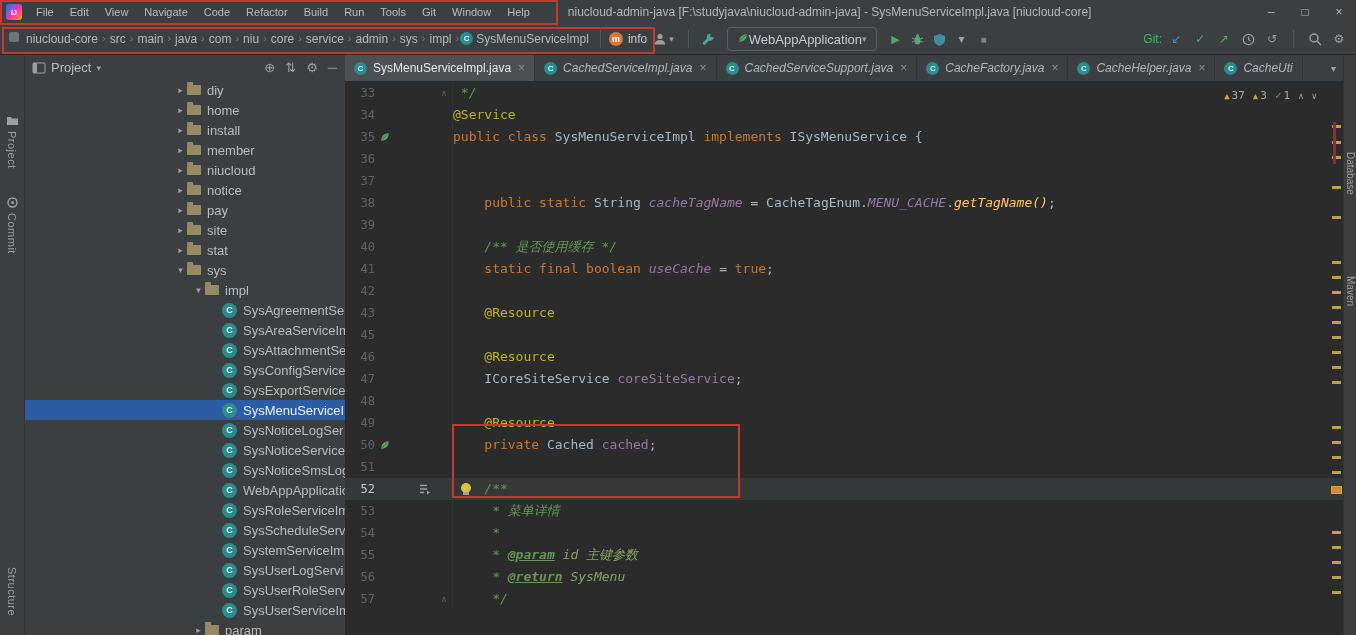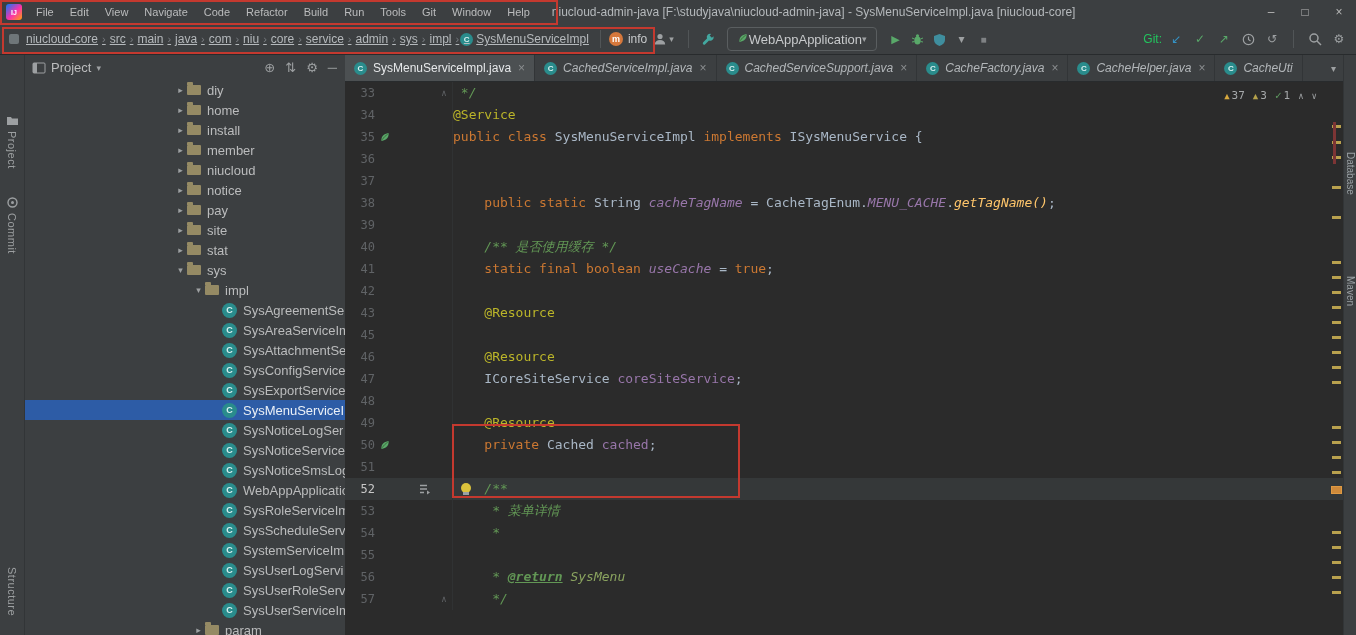--- a/index.html
+++ b/index.html
@@ -5,28 +5,28 @@
   html,body{margin:0;padding:0;background:#1e1e1e;}
   .app{position:relative;width:1356px;height:635px;background:#2b2b2b;overflow:hidden;
        font-family:"Liberation Sans","DejaVu Sans",sans-serif;color:#bbbcbd;}
 
   
   .titlebar{position:absolute;left:0;top:0;right:0;height:24px;background:#3c3f41;display:flex;align-items:center;z-index:5;}
   .logo{width:16px;height:16px;margin:0 6px;border-radius:3px;background:linear-gradient(135deg,#087cfa,#fc31ab 55%,#fda309);
         color:#fff;font:bold 7px "Liberation Sans",sans-serif;display:flex;align-items:center;justify-content:center;flex:0 0 16px;}
   .menubar{display:flex;}
   .mitem{padding:0 8px;font-size:11px;line-height:24px;color:#bbbcbd;}
-  .wtitle{margin-left:14px;font-size:12px;color:#b5b9bc;white-space:nowrap;overflow:hidden;}
+  .wtitle{margin-left:30px;font-size:12px;color:#b5b9bc;white-space:nowrap;overflow:hidden;}
   .wbtns{margin-left:auto;display:flex;height:24px;flex:0 0 auto;}
   .wbtn{width:34px;text-align:center;line-height:24px;font-size:12px;color:#b7b7b7;}
 
   
   .navbar{position:absolute;left:0;top:24px;right:0;height:31px;background:#3c3f41;border-bottom:1px solid #282b2d;
           display:flex;align-items:center;padding-left:8px;box-sizing:border-box;z-index:4;}
-  .breadcrumb{display:flex;align-items:center;font-size:12px;color:#b5b9bc;white-space:nowrap;text-decoration:underline;}
+  .breadcrumb{display:flex;align-items:flex-start;font-size:12px;color:#b5b9bc;white-space:nowrap;}
   .bc-item{padding:0 3px;}
   .bc-sep{color:#787c80;margin:0 1px;font-size:11px;}
   .mod-ic{width:10px;height:10px;background:#6f7679;border-radius:2px;margin:0 4px 0 1px;flex:0 0 10px;}
   .vsep{width:1px;height:18px;background:#515557;margin:0 8px;flex:0 0 1px;}
   .info-badge{display:flex;align-items:center;gap:5px;font-size:12px;color:#c7c9cb;}
   .info-circle{width:14px;height:14px;border-radius:50%;background:#d6783c;color:#fff;font:bold 9px "Liberation Sans",sans-serif;
                display:flex;align-items:center;justify-content:center;}
   .user{display:flex;align-items:center;gap:2px;margin:0 6px;color:#9da0a2;font-size:9px;}
   .runconfig{display:flex;align-items:center;border:1px solid #5a5e60;border-radius:4px;height:22px;padding:0 9px;margin:0 8px;
              font-size:13px;color:#c7c9cb;}
@@ -667,20 +667,21 @@
             <div class="code-text"><span class="tok doc">     *</span></div>
           </div>
           <div class="code-line">
             <div class="gutter">
               <div class="lnum">55</div>
               <div class="gslot"></div>
               <div class="gspace"></div>
               <div class="gmark"></div>
               <div class="gfold"></div>
             </div>
+            <div class="code-text"><span class="tok doc">     * </span><span class="tok dt">@param</span><span class="tok doc"> </span><span class="tok dv">id</span><span class="tok dv"> 主键参数</span></div>
           </div>
           <div class="code-line">
             <div class="gutter">
               <div class="lnum">56</div>
               <div class="gslot"></div>
               <div class="gspace"></div>
               <div class="gmark"></div>
               <div class="gfold"></div>
             </div>
             <div class="code-text"><span class="tok doc">     * </span><span class="tok dt">@return</span><span class="tok doc"> </span><span class="tok dv">SysMenu</span></div>

